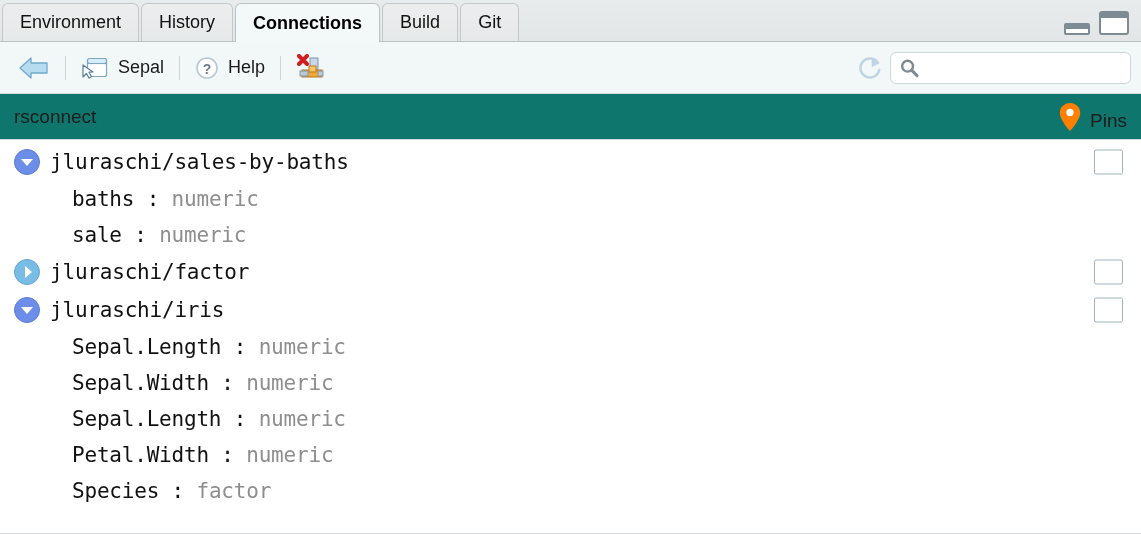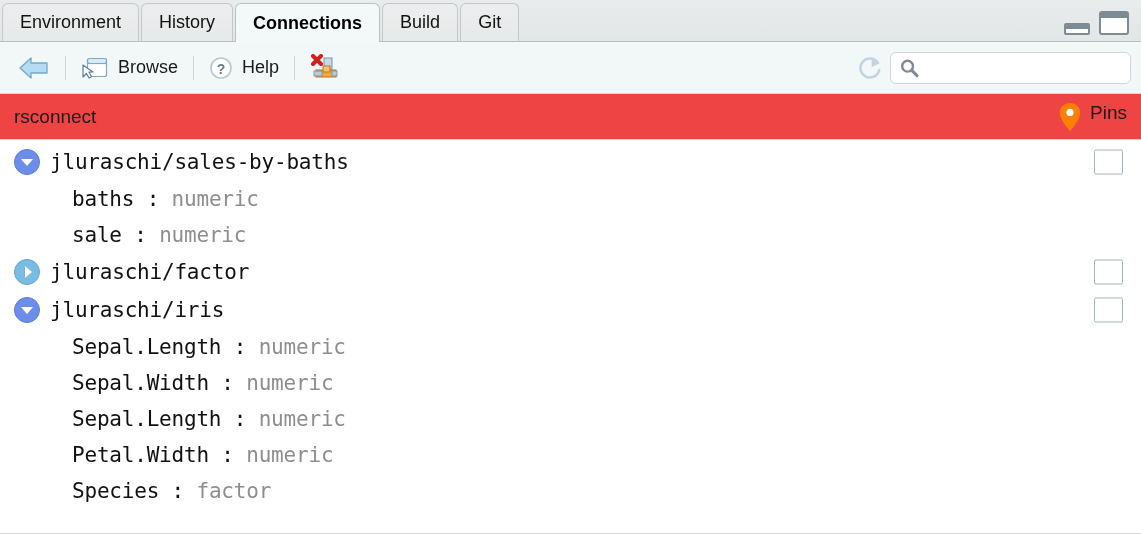--- a/index.html
+++ b/index.html
@@ -141,36 +141,36 @@
     flex: 1 1 auto;
     font-size: 15px;
     font-family: "Liberation Sans", sans-serif;
     color: #333;
     background: transparent;
   }
 
   
   .crumbrow {
     height: 46px;
-    background: #ef4444;
+    background: #0f766e;
     border-bottom: 1px solid #d3dcdc;
     display: flex;
     align-items: center;
     padding: 0 14px 0 14px;
     box-sizing: border-box;
     flex: 0 0 auto;
   }
   .crumb-text {
     font-size: 19px;
     color: #1c1c1c;
   }
   .crumb-spacer { flex: 1 1 auto; }
   .pins {
     display: flex;
-    align-items: flex-start;
+    align-items: flex-end;
     gap: 8px;
     font-size: 19px;
     color: #1c1c1c;
     cursor: default;
   }
 
   
   .content {
     flex: 1 1 auto;
     background: #ffffff;
@@ -324,21 +324,21 @@
 
     <div class="tb-item">
       <span>
         <svg width="28" height="26" viewBox="0 0 28 26">
           <rect x="6.5" y="3.5" width="19" height="18" rx="2" fill="#ffffff" stroke="#7fa8c2" stroke-width="1.2"></rect>
           <path d="M6.5 8.5 L25.5 8.5" stroke="#7fa8c2" stroke-width="1.2"></path>
           <rect x="6.5" y="3.5" width="19" height="5" rx="2" fill="#d6ecf8" stroke="#7fa8c2" stroke-width="1.2"></rect>
           <path d="M2 10 L2 22 L5.5 18.5 L8 23 L10.5 21.5 L8 17.2 L12 17 Z" fill="#ffffff" stroke="#5a7f99" stroke-width="1.2" stroke-linejoin="round"></path>
         </svg>
       </span>
-      <span>Browse</span>
+      <span>Sepal</span>
     </div>
 
     <div class="tb-sep"></div>
 
     <div class="tb-item">
       <span>
         <svg width="24" height="24" viewBox="0 0 24 24">
           <circle cx="12" cy="12" r="10" fill="#ffffff" stroke="#b9c7d2" stroke-width="1.6"></circle>
           <text x="12" y="17.5" text-anchor="middle" font-family="Liberation Sans, sans-serif" font-size="14" font-weight="bold" fill="#6b7b87">?</text>
         </svg>

